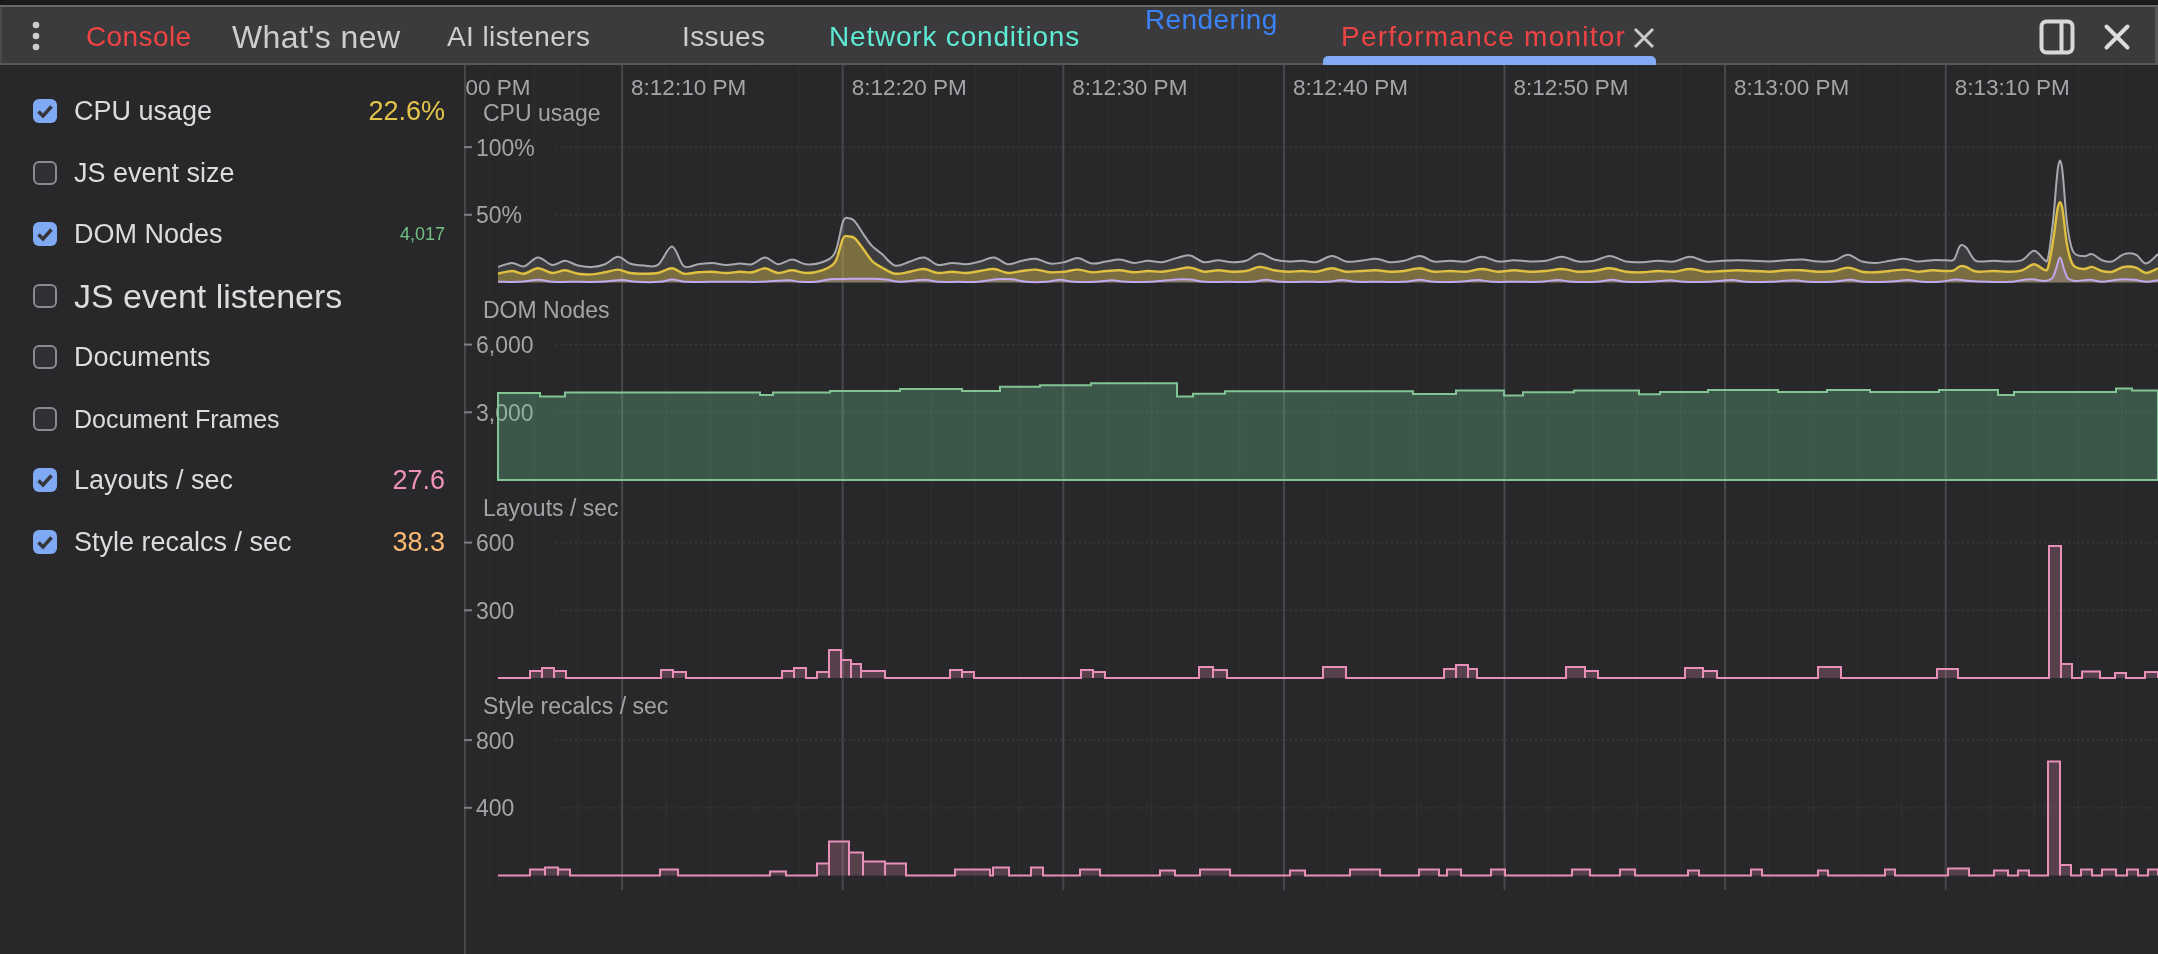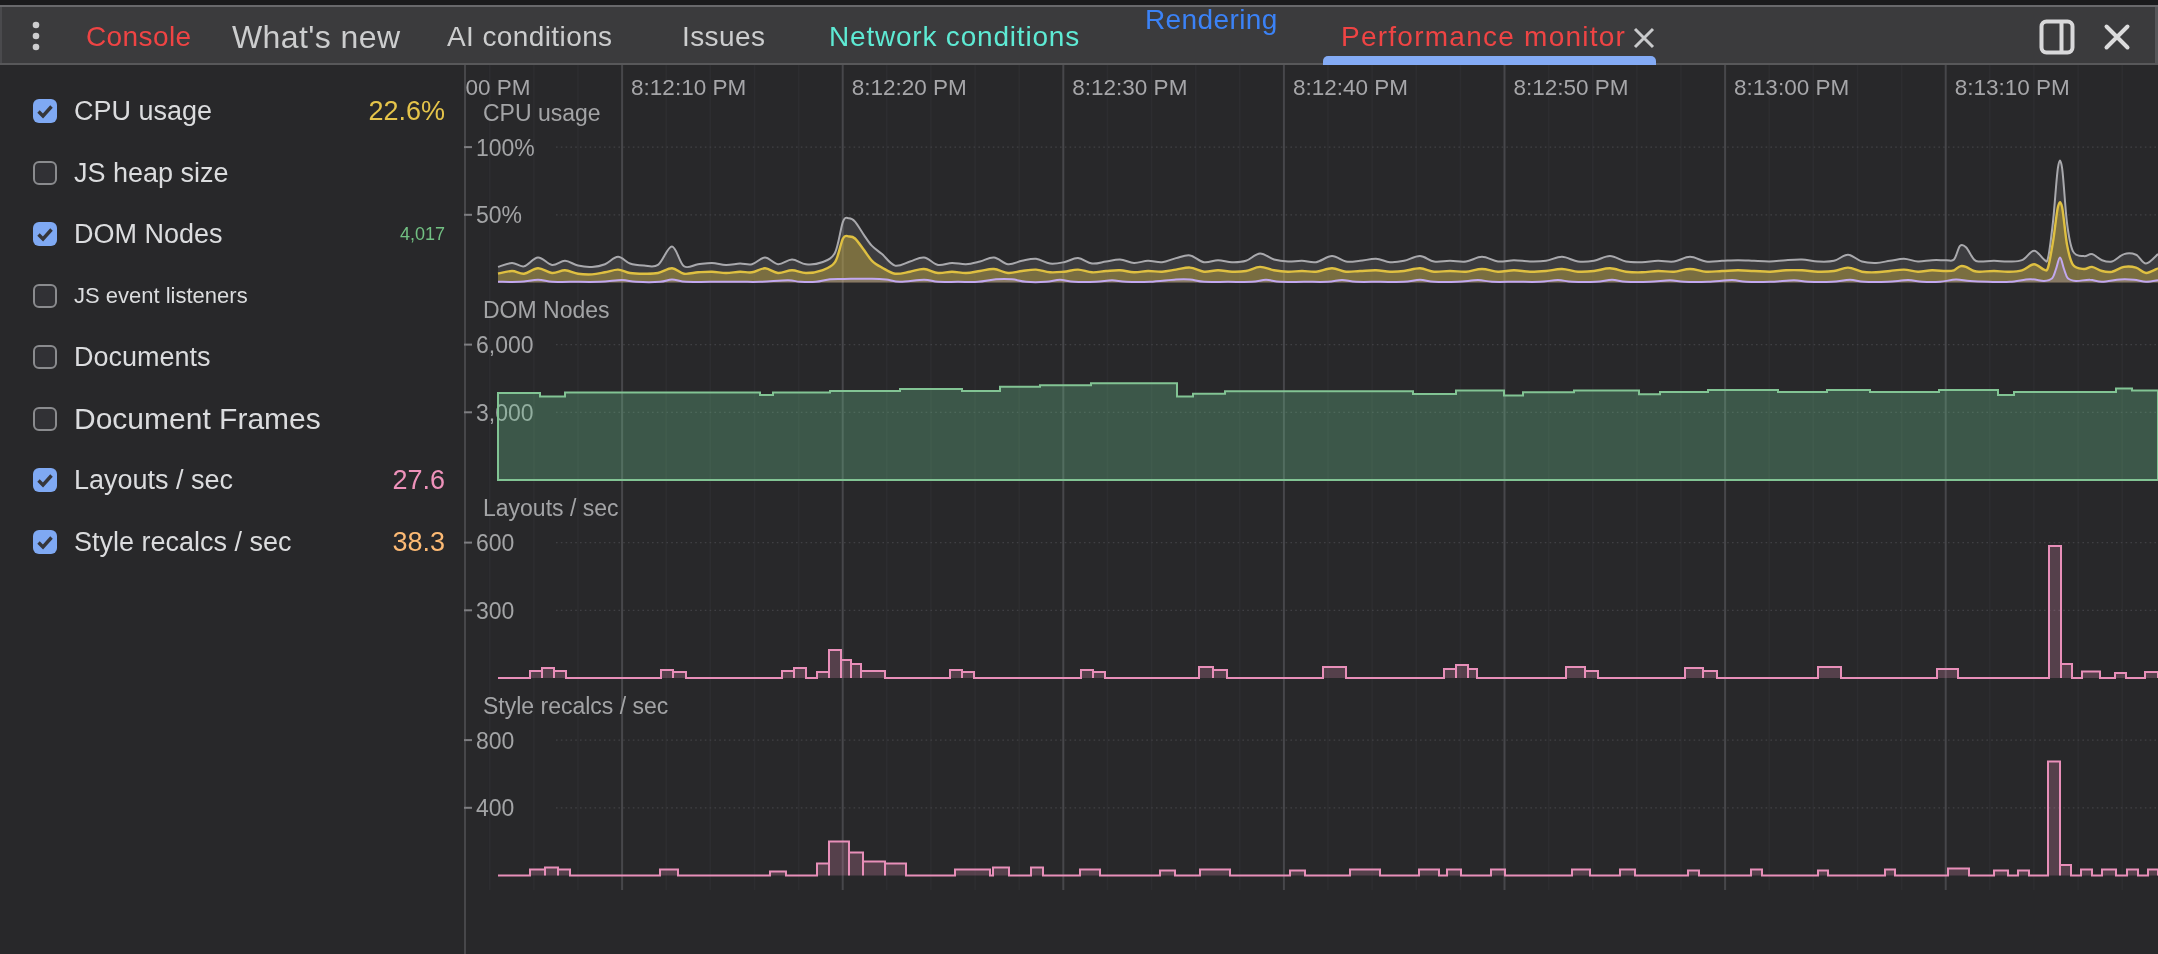--- a/index.html
+++ b/index.html
@@ -16,21 +16,21 @@
 
   <div style="position:absolute;left:0;top:0;width:2158px;height:5px;background:#1b1b1d"></div>
   <div style="position:absolute;left:0;top:5px;width:2158px;height:2px;background:#69696c"></div>
 
   <div style="position:absolute;left:0;top:7px;width:2158px;height:56px;background:#3b3b3d"></div>
   <div style="position:absolute;left:0;top:63px;width:2158px;height:2px;background:#58585a"></div>
   <div style="position:absolute;left:2155px;top:7px;width:3px;height:56px;background:#565659"></div>
   <div style="position:absolute;left:0;top:7px;width:2px;height:56px;background:#4a4a4d"></div>
 <div style="position:absolute;left:86px;top:22px;font-size:28px;line-height:30px;color:#ef4444;letter-spacing:0.4px;white-space:nowrap">Console</div>
 <div style="position:absolute;left:232px;top:22px;font-size:32px;line-height:30px;color:#cccdce;letter-spacing:0.4px;white-space:nowrap">What's new</div>
-<div style="position:absolute;left:447px;top:22px;font-size:28px;line-height:30px;color:#cccdce;letter-spacing:0.4px;white-space:nowrap">AI conditions</div>
+<div style="position:absolute;left:447px;top:22px;font-size:28px;line-height:30px;color:#cccdce;letter-spacing:0.4px;white-space:nowrap">AI listeners</div>
 <div style="position:absolute;left:682px;top:22px;font-size:28px;line-height:30px;color:#cccdce;letter-spacing:0.4px;white-space:nowrap">Issues</div>
 <div style="position:absolute;left:829px;top:22px;font-size:28px;line-height:30px;color:#5eead4;letter-spacing:0.8px;white-space:nowrap">Network conditions</div>
 <div style="position:absolute;left:1145px;top:5px;font-size:28px;line-height:30px;color:#3b82f6;letter-spacing:0.4px;white-space:nowrap">Rendering</div>
 <div style="position:absolute;left:1341px;top:22px;font-size:28px;line-height:30px;color:#ef4444;letter-spacing:1.25px;white-space:nowrap">Performance monitor</div>
 <svg width="26" height="26" viewBox="0 0 26 26" style="position:absolute;left:1631px;top:25px">
     <path d="M4 4 L22 22 M22 4 L4 22" stroke="#c9cacc" stroke-width="3"></path>
   </svg>
 <div style="position:absolute;left:1323px;top:56px;width:333px;height:9px;background:#84abf5;border-radius:5px 5px 0 0"></div>
 <svg width="14" height="36" viewBox="0 0 14 36" style="position:absolute;left:29px;top:18px">
     <circle cx="7" cy="7" r="3.3" fill="#cdcdcf"></circle>
@@ -44,32 +44,32 @@
 <svg width="28" height="28" viewBox="0 0 28 28" style="position:absolute;left:2103px;top:23px">
     <path d="M3.5 3.5 L24.5 24.5 M24.5 3.5 L3.5 24.5" stroke="#dcdcdd" stroke-width="4" stroke-linecap="round"></path>
   </svg>
 
 <div style="position:absolute;left:33px;top:99px;width:24px;height:24px;background:#7fa9f3;border-radius:6px"><svg width="24" height="24" viewBox="0 0 24 24">
       <path d="M5.5 12.5 L10 17 L18.5 7.5" fill="none" stroke="#36363a" stroke-width="3.4"></path>
     </svg></div>
 <div style="position:absolute;left:74px;top:95px;font-size:27px;line-height:32px;color:#dbdcde">CPU usage</div>
 <div style="position:absolute;right:1713px;top:95px;font-size:27px;line-height:32px;color:#e5c44a">22.6%</div>
 <div style="position:absolute;left:33px;top:160.5px;width:24px;height:24px;background:#313135;border:2.4px solid #8a8b8e;border-radius:6px;box-sizing:border-box"></div>
-<div style="position:absolute;left:74px;top:156.5px;font-size:27px;line-height:32px;color:#dbdcde">JS heap size</div>
+<div style="position:absolute;left:74px;top:156.5px;font-size:27px;line-height:32px;color:#dbdcde">JS event size</div>
 <div style="position:absolute;left:33px;top:222px;width:24px;height:24px;background:#7fa9f3;border-radius:6px"><svg width="24" height="24" viewBox="0 0 24 24">
       <path d="M5.5 12.5 L10 17 L18.5 7.5" fill="none" stroke="#36363a" stroke-width="3.4"></path>
     </svg></div>
 <div style="position:absolute;left:74px;top:218px;font-size:27px;line-height:32px;color:#dbdcde">DOM Nodes</div>
 <div style="position:absolute;right:1713px;top:218px;font-size:18px;line-height:32px;color:#72c083">4,017</div>
 <div style="position:absolute;left:33px;top:283.5px;width:24px;height:24px;background:#313135;border:2.4px solid #8a8b8e;border-radius:6px;box-sizing:border-box"></div>
-<div style="position:absolute;left:74px;top:279.5px;font-size:22px;line-height:32px;color:#dbdcde">JS event listeners</div>
+<div style="position:absolute;left:74px;top:279.5px;font-size:34px;line-height:32px;color:#dbdcde">JS event listeners</div>
 <div style="position:absolute;left:33px;top:345px;width:24px;height:24px;background:#313135;border:2.4px solid #8a8b8e;border-radius:6px;box-sizing:border-box"></div>
 <div style="position:absolute;left:74px;top:341px;font-size:27px;line-height:32px;color:#dbdcde">Documents</div>
 <div style="position:absolute;left:33px;top:406.5px;width:24px;height:24px;background:#313135;border:2.4px solid #8a8b8e;border-radius:6px;box-sizing:border-box"></div>
-<div style="position:absolute;left:74px;top:402.5px;font-size:30px;line-height:32px;color:#dbdcde">Document Frames</div>
+<div style="position:absolute;left:74px;top:402.5px;font-size:25px;line-height:32px;color:#dbdcde">Document Frames</div>
 <div style="position:absolute;left:33px;top:468px;width:24px;height:24px;background:#7fa9f3;border-radius:6px"><svg width="24" height="24" viewBox="0 0 24 24">
       <path d="M5.5 12.5 L10 17 L18.5 7.5" fill="none" stroke="#36363a" stroke-width="3.4"></path>
     </svg></div>
 <div style="position:absolute;left:74px;top:464px;font-size:27px;line-height:32px;color:#dbdcde">Layouts / sec</div>
 <div style="position:absolute;right:1713px;top:464px;font-size:27px;line-height:32px;color:#ee92ba">27.6</div>
 <div style="position:absolute;left:33px;top:529.5px;width:24px;height:24px;background:#7fa9f3;border-radius:6px"><svg width="24" height="24" viewBox="0 0 24 24">
       <path d="M5.5 12.5 L10 17 L18.5 7.5" fill="none" stroke="#36363a" stroke-width="3.4"></path>
     </svg></div>
 <div style="position:absolute;left:74px;top:525.5px;font-size:27px;line-height:32px;color:#dbdcde">Style recalcs / sec</div>
 <div style="position:absolute;right:1713px;top:525.5px;font-size:27px;line-height:32px;color:#fdba74">38.3</div>

